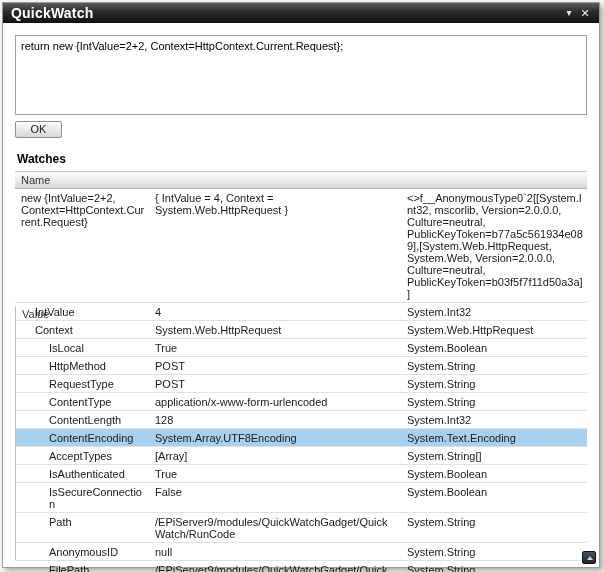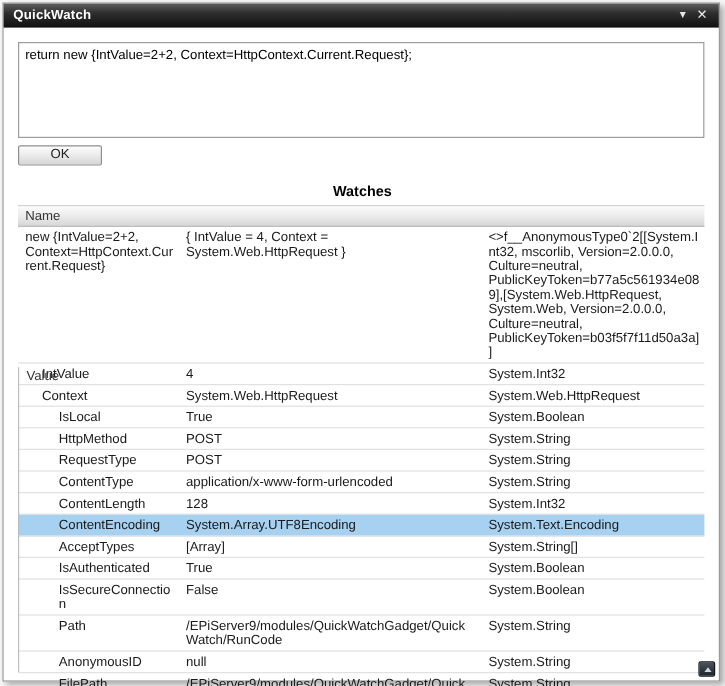--- a/index.html
+++ b/index.html
@@ -19,21 +19,21 @@
   }
   .titlebar {
     height: 20px;
     background: linear-gradient(180deg, #5e5e5e 0%, #2e2e2e 40%, #101010 100%);
     display: flex;
     align-items: center;
     padding: 0 6px 0 8px;
     color: #ffffff;
   }
   .title {
-    font-size: 11px;
+    font-size: 14px;
     font-weight: bold;
     flex: 1;
     letter-spacing: .2px;
   }
   .tb-btn {
     color: #e8e8e8;
     font-size: 10px;
     width: 16px;
     text-align: center;
     cursor: pointer;
@@ -51,37 +51,36 @@
     background: #ffffff;
     font-family: "Liberation Sans", sans-serif;
     font-size: 11px;
     color: #000000;
     padding: 4px 5px;
     resize: none;
     outline: none;
   }
   .ok-button {
     margin-top: 6px;
-    width: 70px;
+    width: 47px;
     height: 17px;
     font-family: "Liberation Sans", sans-serif;
     font-size: 11px;
     color: #222;
     background: linear-gradient(180deg, #fdfdfd 0%, #ececec 45%, #d6d6d6 100%);
     border: 1px solid #8e8e8e;
     border-radius: 2px;
     cursor: pointer;
     line-height: 13px;
   }
   .watches-label {
     margin: 14px 0 5px 2px;
     font-size: 12px;
     font-weight: bold;
     color: #000;
-    text-align: center;
   }
   .watch-table {
     width: 100%;
     border-top: 1px solid #c9c9c9;
     font-size: 11px;
     color: #1a1a1a;
   }
   .thead {
     display: flex;
     height: 17px;

